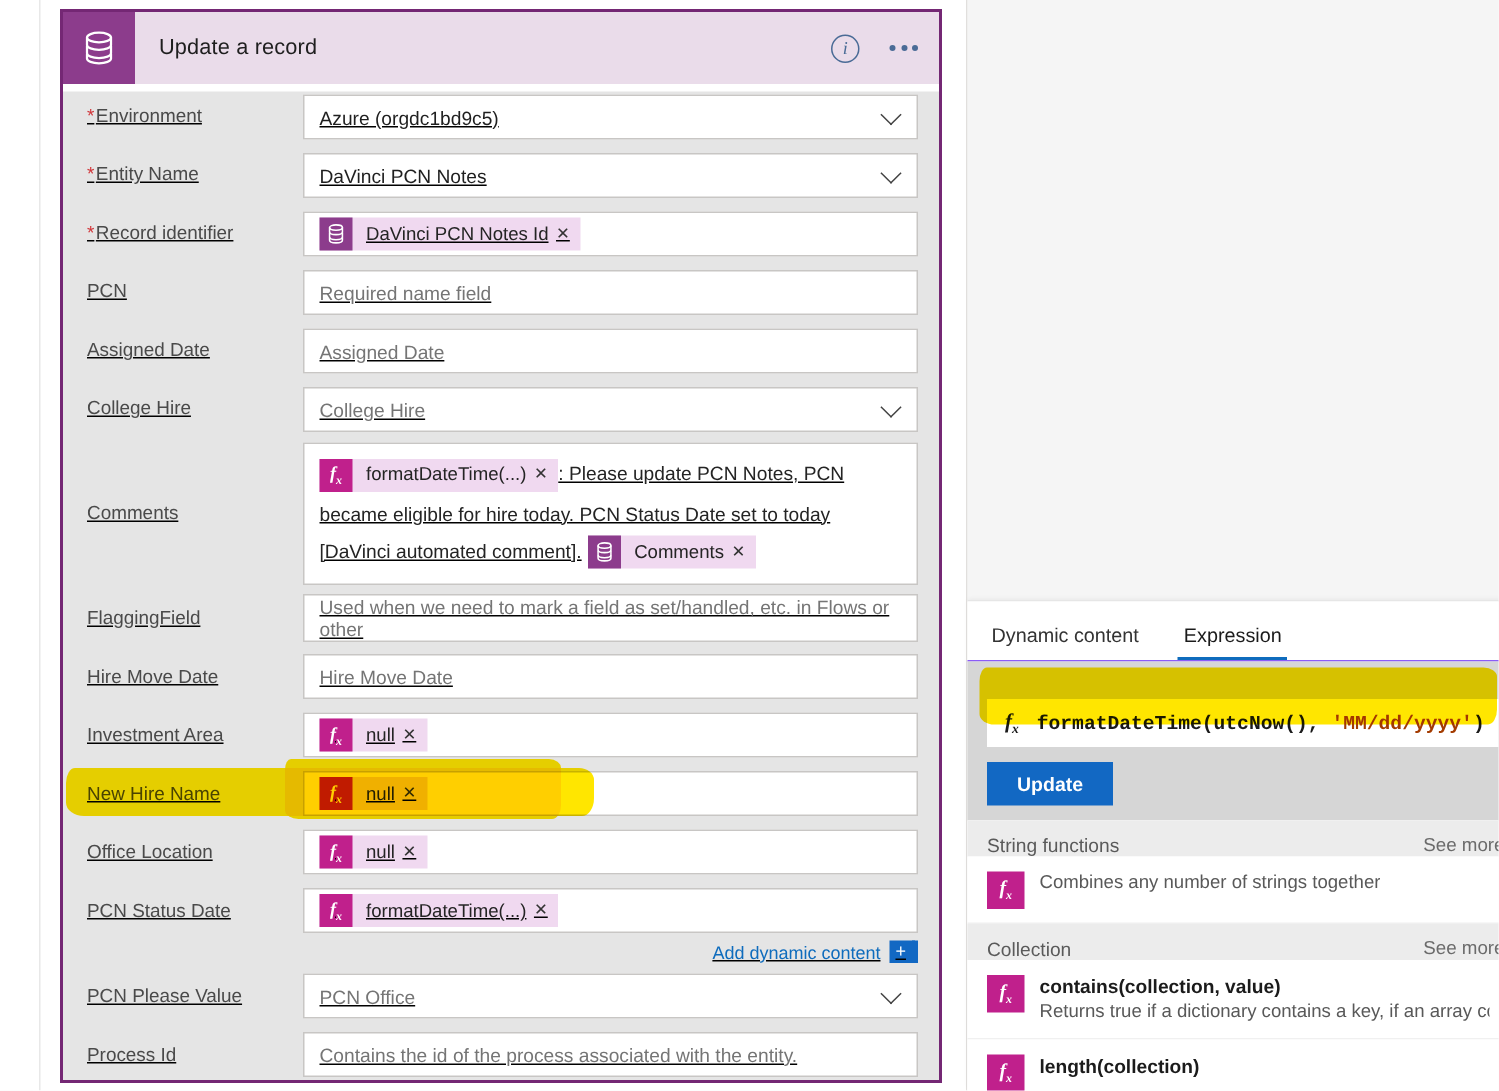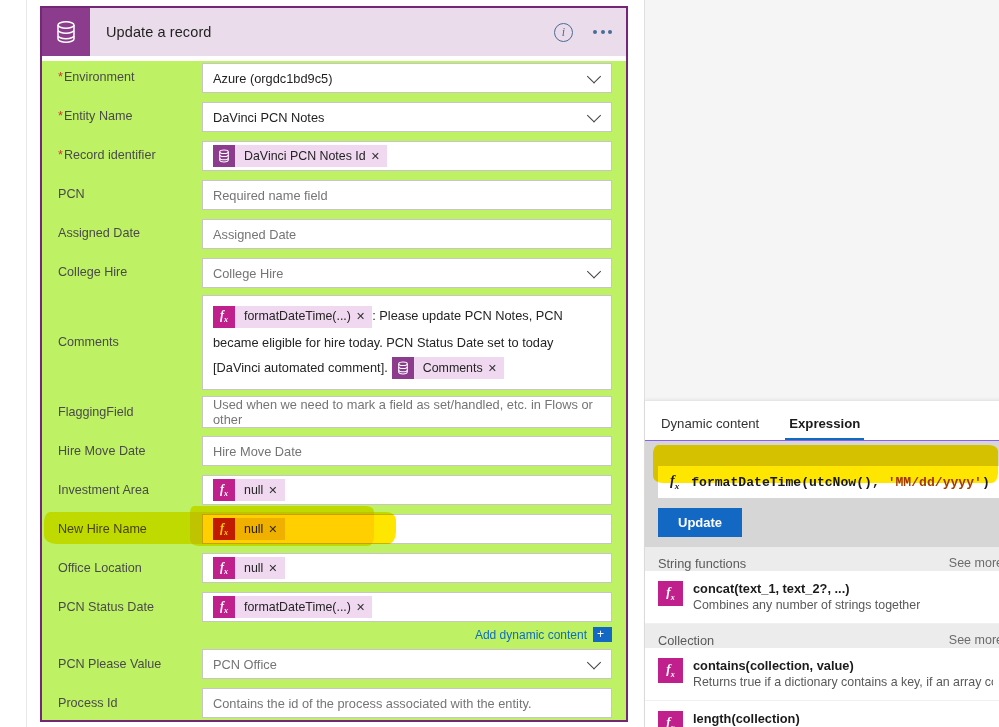--- a/index.html
+++ b/index.html
@@ -47,21 +47,21 @@
     width: 19px; height: 19px; border-radius: 50%;
     border: 1.4px solid #4a6b96;
     color: #4a6b96; font-size: 12px; font-style: italic;
     font-family: "Liberation Serif", serif;
     display: flex; align-items: center; justify-content: center;
     line-height: 1; cursor: pointer; padding-bottom: 1px;
   }
   .ellipsis { display: flex; gap: 3.5px; cursor: pointer; padding: 6px 2px; }
   .ellipsis i { width: 4px; height: 4px; border-radius: 50%; background: #4a6b96; display:block; }
 
-  .card-body { padding: 0; background: #bef264; }
+  .card-body { padding: 0; background: #e5e5e5; text-decoration: underline; }
 
   .row {
     display: flex; align-items: center;
     padding: 0 14px 0 16px;
     min-height: 34px;
     margin-top: 5px;
   }
   .row-label {
     width: 144px; flex: 0 0 144px;
     font-size: 12.6px; color: #4a4a4a;
@@ -182,21 +182,21 @@
     display: flex; align-items: flex-end;
     height: 40px; padding: 0 14px;
     background: #fff;
     border-bottom: 1px solid #8b5cf6;
   }
   .tab {
     font-size: 13.2px; color: #333;
     padding: 0 2px 9px 2px; margin-right: 26px;
     cursor: pointer; position: relative;
   }
-  .tab.active { font-weight: bold; color: #1b1b1b; }
+  .tab.active { font-weight: normal; color: #1b1b1b; }
   .tab.active::after {
     content: ""; position: absolute;
     left: -2px; right: -2px; bottom: 0; height: 2.5px; background: #0f6cbd;
   }
 
   .expr-area {
     background: #d6d6d6;
     padding: 25px 13px 10px 13px;
     position: relative;
   }
@@ -499,21 +499,20 @@
 
         <div class="fn-group-head">
           <span>String functions</span>
           <span class="see-more">See more</span>
         </div>
         <div class="fn-item">
           <span class="fn-ico">
               <span class="fx-glyph">f<sub>x</sub></span>
             </span>
           <span class="fn-texts">
-            <span class="fn-name" style="display:block">concat(text_1, text_2?, ...)</span>
             <span class="fn-desc" style="display:block">Combines any number of strings together</span>
           </span>
         </div>
 
         <div class="fn-group-head">
           <span>Collection</span>
           <span class="see-more">See more</span>
         </div>
         <div class="fn-item">
           <span class="fn-ico">

